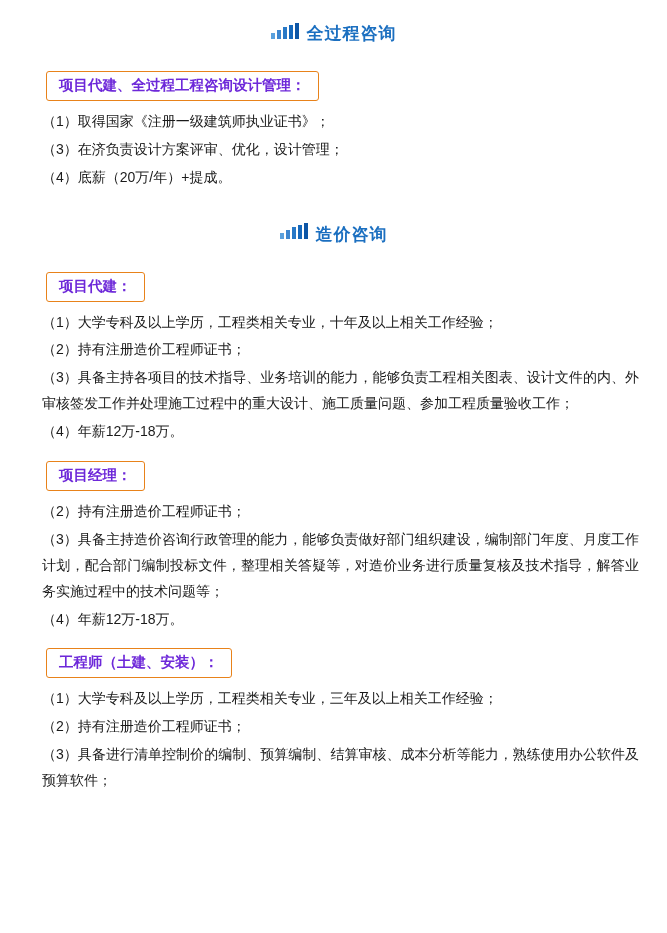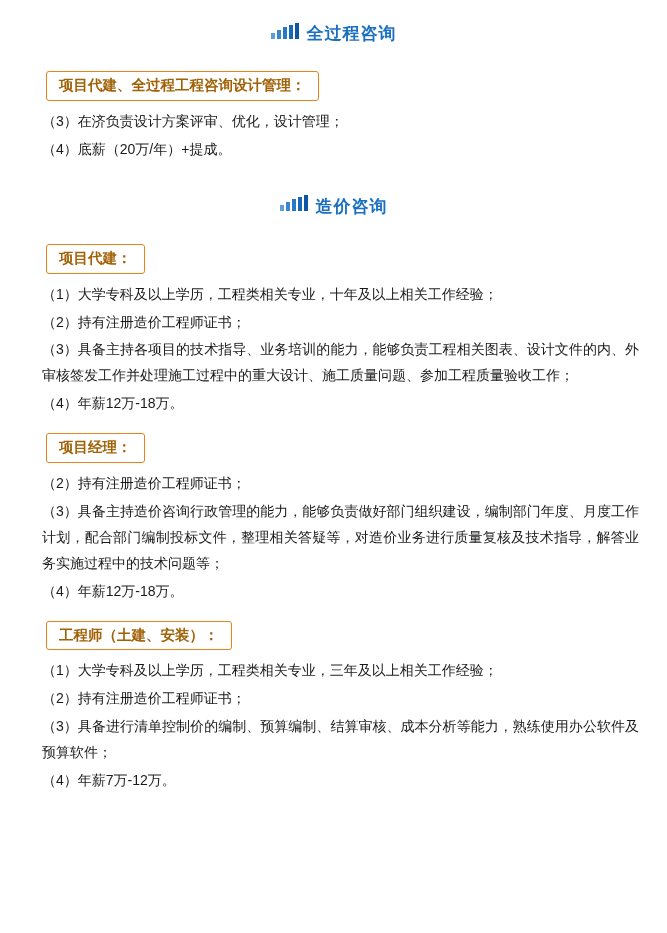--- a/index.html
+++ b/index.html
@@ -54,21 +54,21 @@
     margin-top: 6px;
   }
 
   
   .job-title-box {
     display: inline-block;
     border: 1px solid #e8821a;
     border-radius: 3px;
     padding: 6px 12px;
     margin: 14px 0 8px 18px;
-    color: #a16207;
+    color: #6d28d9;
     font-size: 14.5px;
     font-weight: bold;
     line-height: 1.1;
     background: #ffffff;
   }
 
   
   .req {
     font-size: 14px;
     line-height: 1.85;
@@ -92,20 +92,21 @@
         <i></i>
         <i></i>
         <i></i>
         <i></i>
     </span>
     <span class="section-title">全过程咨询</span>
   </div>
 
   <div class="block">
     <div class="job-title-box">项目代建、全过程工程咨询设计管理：</div>
+    <p class="req">（1）取得国家《注册一级建筑师执业证书》；</p>
     <p class="req">（3）在济负责设计方案评审、优化，设计管理；</p>
     <p class="req">（4）底薪（20万/年）+提成。</p>
   </div>
 
   <div class="spacer-lg"></div>
 
   <div class="section-head">
     <span class="bars-icon">
       <i></i>
         <i></i>
@@ -129,16 +130,15 @@
     <p class="req">（2）持有注册造价工程师证书；</p>
     <p class="req">（3）具备主持造价咨询行政管理的能力，能够负责做好部门组织建设，编制部门年度、月度工作计划，配合部门编制投标文件，整理相关答疑等，对造价业务进行质量复核及技术指导，解答业务实施过程中的技术问题等；</p>
     <p class="req">（4）年薪12万-18万。</p>
   </div>
 
   <div class="block">
     <div class="job-title-box">工程师（土建、安装）：</div>
     <p class="req">（1）大学专科及以上学历，工程类相关专业，三年及以上相关工作经验；</p>
     <p class="req">（2）持有注册造价工程师证书；</p>
     <p class="req">（3）具备进行清单控制价的编制、预算编制、结算审核、成本分析等能力，熟练使用办公软件及预算软件；</p>
-    <p class="req">（4）年薪7万-12万。</p>
   </div>
 
 </div>
 
 </body></html>

